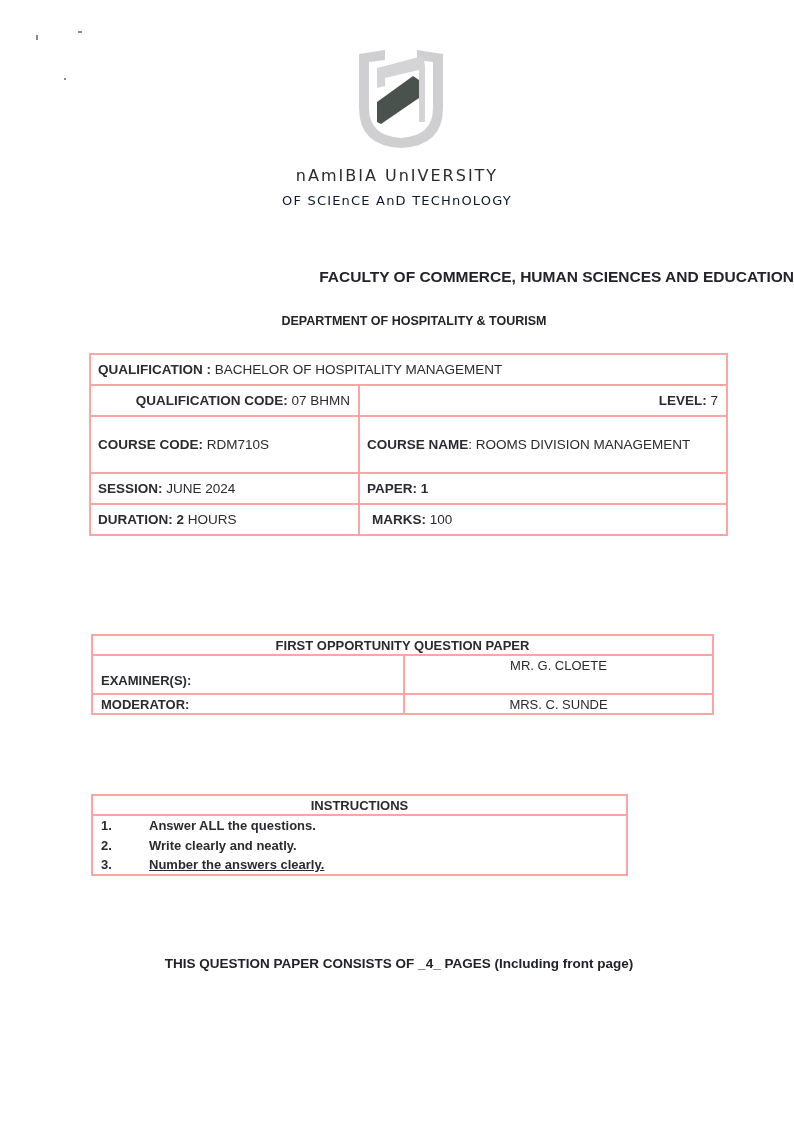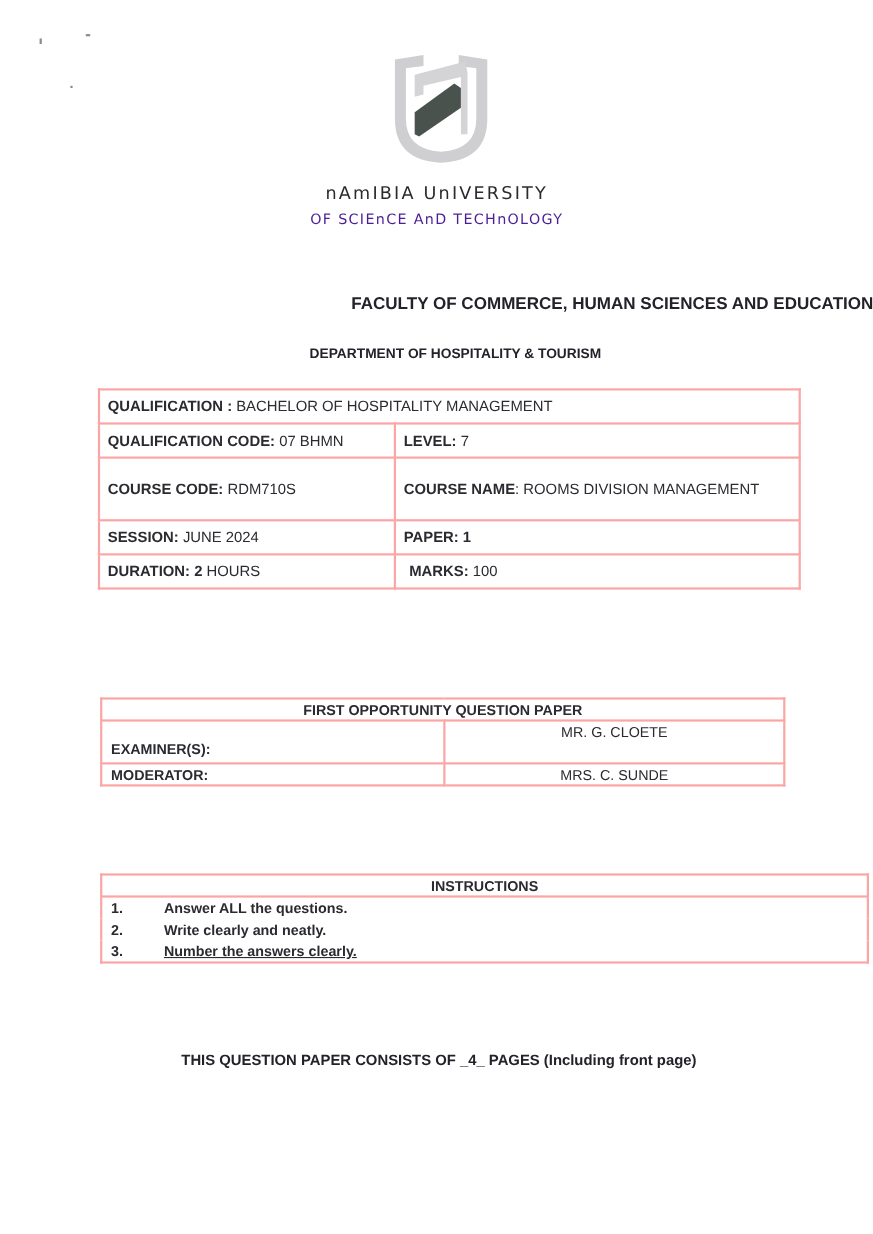--- a/index.html
+++ b/index.html
@@ -8,38 +8,38 @@
       font-family: "Liberation Sans", "DejaVu Sans", sans-serif; color: #1f1f24;
     }
     .speck { position: absolute; background: #8a8a8a; }
     .logo { position: absolute; left: 355px; top: 46px; width: 92px; height: 104px; }
     .uni-name {
       position: absolute; left: 0; width: 794px; top: 166px; text-align: center;
       font-family: "DejaVu Sans", sans-serif; font-size: 16px; letter-spacing: 2px; color: #2a2a30;
     }
     .uni-sub {
       position: absolute; left: 0; width: 794px; top: 193px; text-align: center;
-      font-family: "DejaVu Sans", sans-serif; font-size: 13px; letter-spacing: 1.2px; color: #4c1d95;
+      font-family: "DejaVu Sans", sans-serif; font-size: 13px; letter-spacing: 1.2px; color: #0f172a;
     }
     .faculty {
       position: absolute; left: 0; width: 794px; top: 268px; text-align: right;
       font-weight: bold; font-size: 15.5px; color: #22222a;
     }
     .department {
       position: absolute; left: 17px; width: 794px; top: 314px; text-align: center;
       font-weight: bold; font-size: 12.5px; color: #22222a;
     }
     table { border-collapse: collapse; position: absolute; }
     td { border: 2px solid #fca5a5; font-size: 13.5px; color: #2a2a30; padding: 0 8px; }
     .b { font-weight: bold; }
     .t1 { left: 89px; top: 353px; width: 639px; }
     .t1 td { padding-left: 7px; }
     .t2 { left: 91px; top: 634px; width: 623px; }
     .t2 td { font-size: 13px; }
-    .t3 { left: 91px; top: 794px; width: 699px; }
+    .t3 { left: 91px; top: 794px; width: 537px; }
     .t3 td { font-size: 13px; font-weight: bold; }
     .center { text-align: center; }
     .footer {
       position: absolute; left: 2px; width: 794px; top: 956px; text-align: center;
       font-weight: bold; font-size: 13.5px; color: #22222a;
     }
   </style>
 </head>
 <body>
 
@@ -60,21 +60,21 @@
 <div class="faculty">FACULTY OF COMMERCE, HUMAN SCIENCES AND EDUCATION</div>
 <div class="department">DEPARTMENT OF HOSPITALITY &amp; TOURISM</div>
 
 <table class="t1">
   <tbody>
       <tr style="height:31px;">
     <td colspan="2">
       <span class="b">QUALIFICATION :</span><span> BACHELOR OF HOSPITALITY MANAGEMENT</span>
     </td>
   </tr>
-  <tr style="height:31px;">
+  <tr style="height:31px;text-align:right;">
     <td style="width:252px;">
       <span class="b">QUALIFICATION CODE:</span><span> 07 BHMN</span>
     </td>
     <td>
       <span class="b">LEVEL:</span><span> 7</span>
     </td>
   </tr>
   <tr style="height:57px;">
     <td>
       <span class="b">COURSE CODE:</span><span> RDM710S</span>

